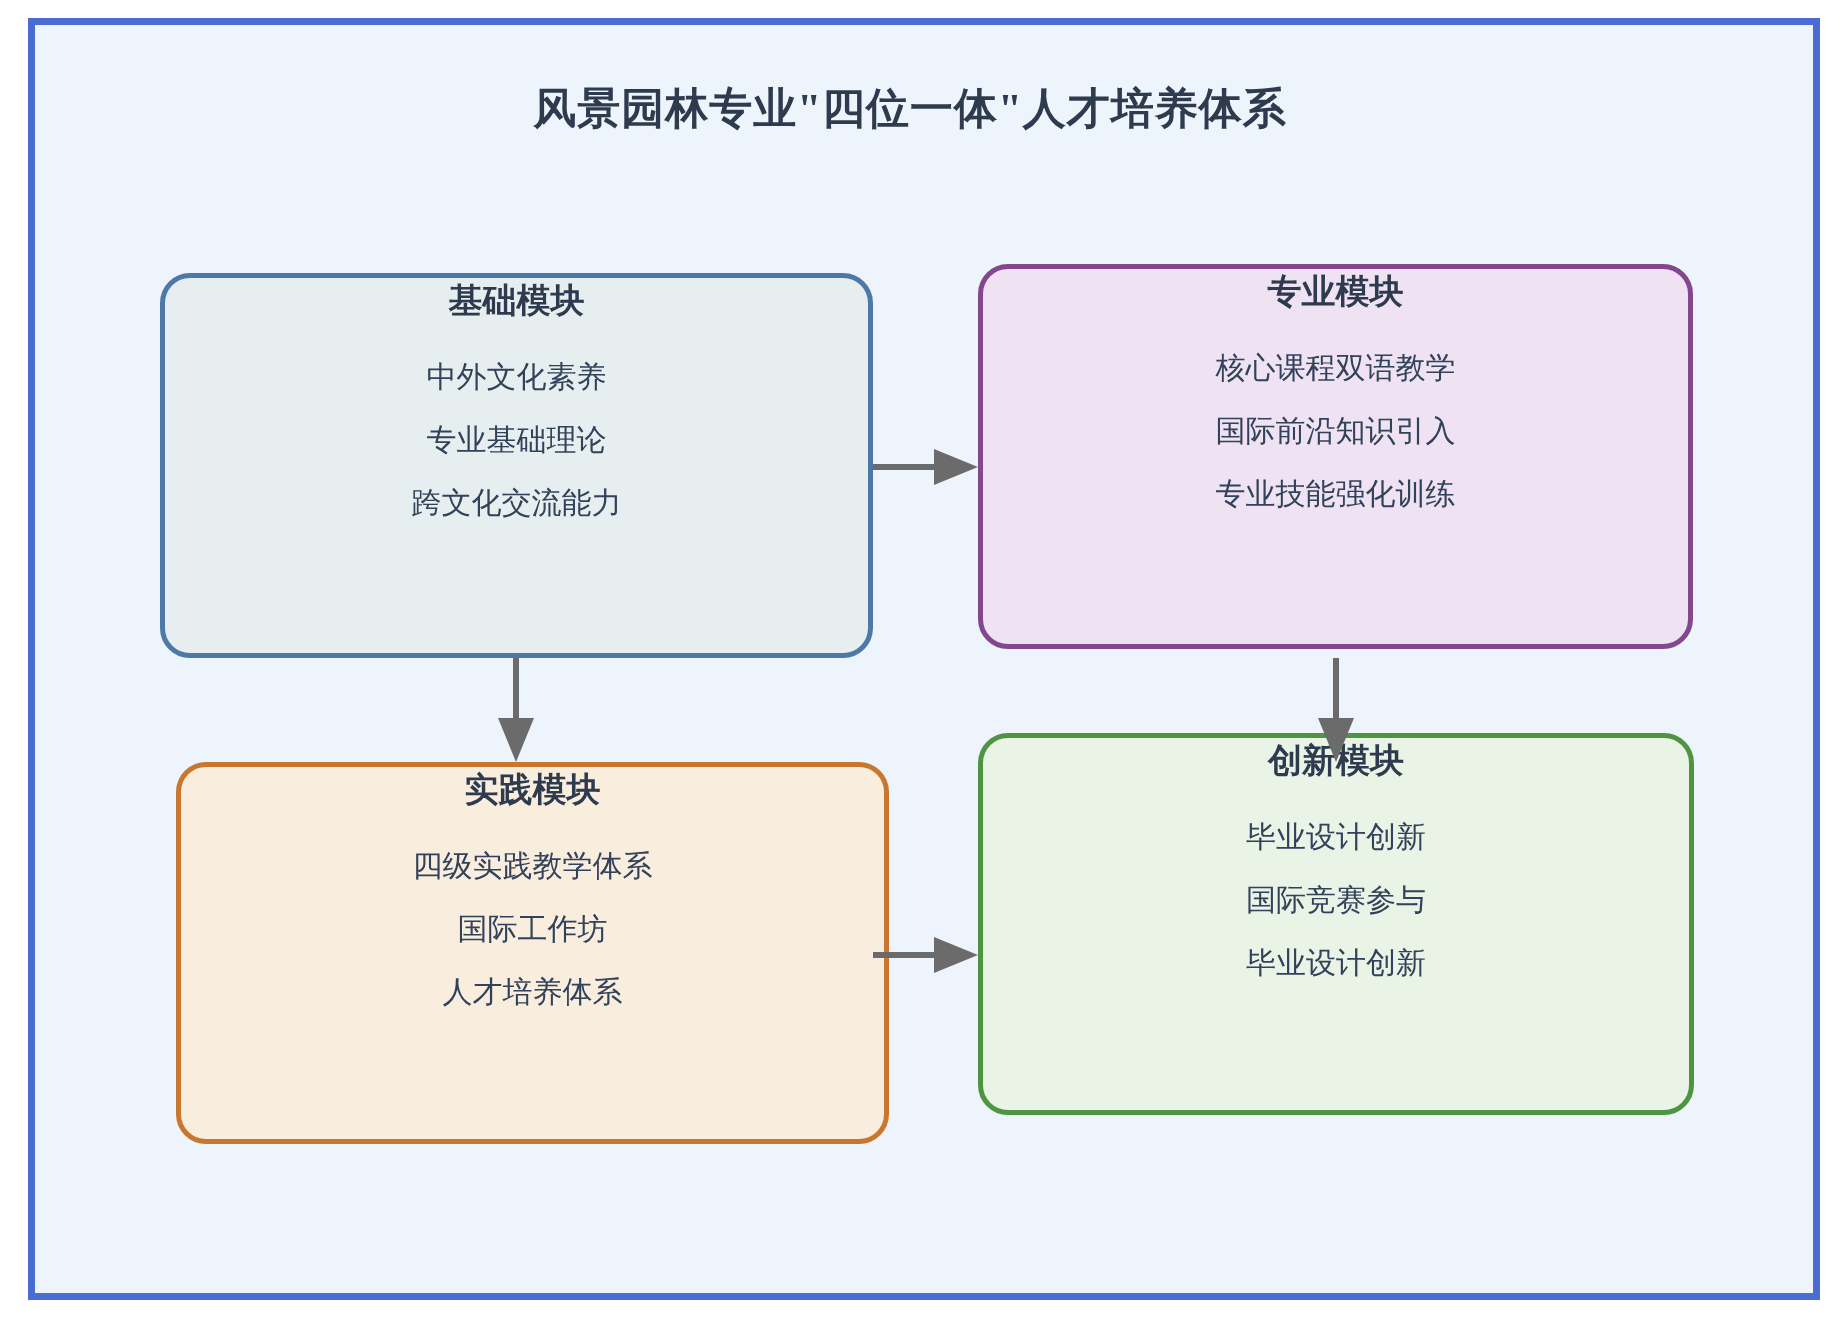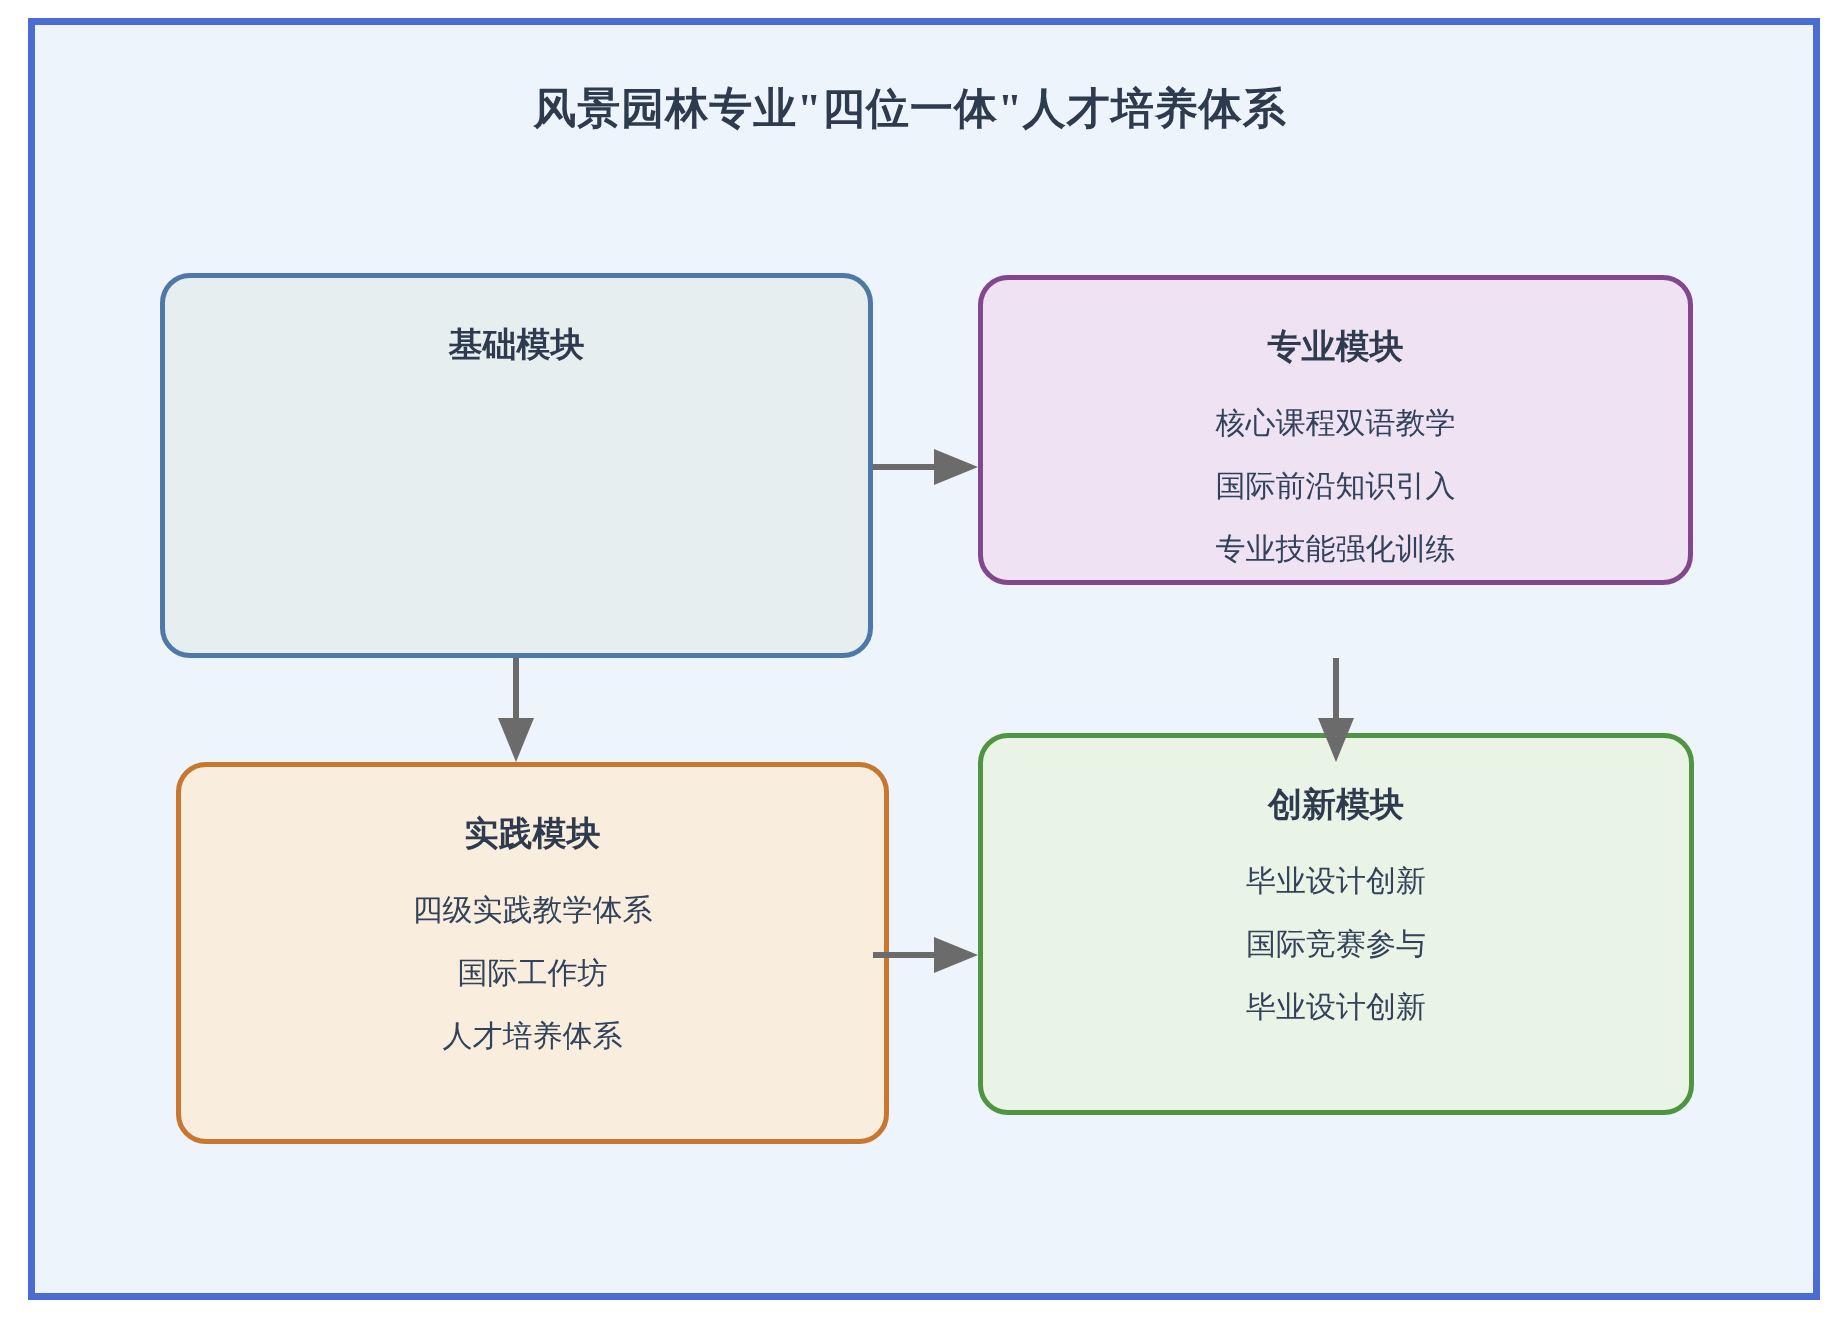--- a/index.html
+++ b/index.html
@@ -35,58 +35,62 @@
     font-weight: bold;
     color: #2e3b4f;
     letter-spacing: 1px;
     margin: 0;
   }
   .module {
     position: absolute;
     box-sizing: border-box;
     border: 5px solid #888888;
     border-radius: 30px;
-    padding-top: 44px;
     text-align: center;
     color: #2e3b4f;
   }
   .module-title {
     font-size: 34px;
     line-height: 46px;
     font-weight: bold;
     color: #2e3b4f;
   }
   .module-items { margin-top: 21px; }
   .module-item {
     font-size: 30px;
     line-height: 63px;
     color: #32425a;
   }
   .m-foundation    { left: 160px; top: 273px; width: 713px; height: 385px; }
-  .m-professional  { left: 978px; top: 275px; width: 715px; height: 310px; }
+  .m-professional  { left: 978px; top: 264px; width: 715px; height: 385px; }
   .m-practice      { left: 160px; top: 762px; width: 713px; height: 382px; margin-left: 16px; }
   .m-innovation    { left: 978px; top: 733px; width: 716px; height: 382px; }
   .arrow-layer {
     position: absolute;
     left: 0; top: 0;
     width: 1844px;
     height: 1320px;
     pointer-events: none;
   }
 </style>
 </head>
 <body>
 
 <div class="canvas">
   <div class="frame" style="background: rgb(237, 244, 251); border-color: rgb(74, 108, 211);"></div>
 
   <h1 class="diagram-title" style="color: rgb(46, 59, 79);">风景园林专业"四位一体"人才培养体系</h1>
 
   <div class="module m-foundation" style="border-color: rgb(78, 120, 168); background: rgb(231, 238, 240);">
     <div class="module-title">基础模块</div>
+    <div class="module-items">
+      <div class="module-item">中外文化素养</div>
+      <div class="module-item">专业基础理论</div>
+      <div class="module-item">跨文化交流能力</div>
+    </div>
   </div>
 
   <div class="module m-professional" style="border-color: rgb(130, 71, 140); background: rgb(239, 226, 243);">
     <div class="module-title">专业模块</div>
     <div class="module-items">
       <div class="module-item">核心课程双语教学</div>
       <div class="module-item">国际前沿知识引入</div>
       <div class="module-item">专业技能强化训练</div>
     </div>
   </div>

